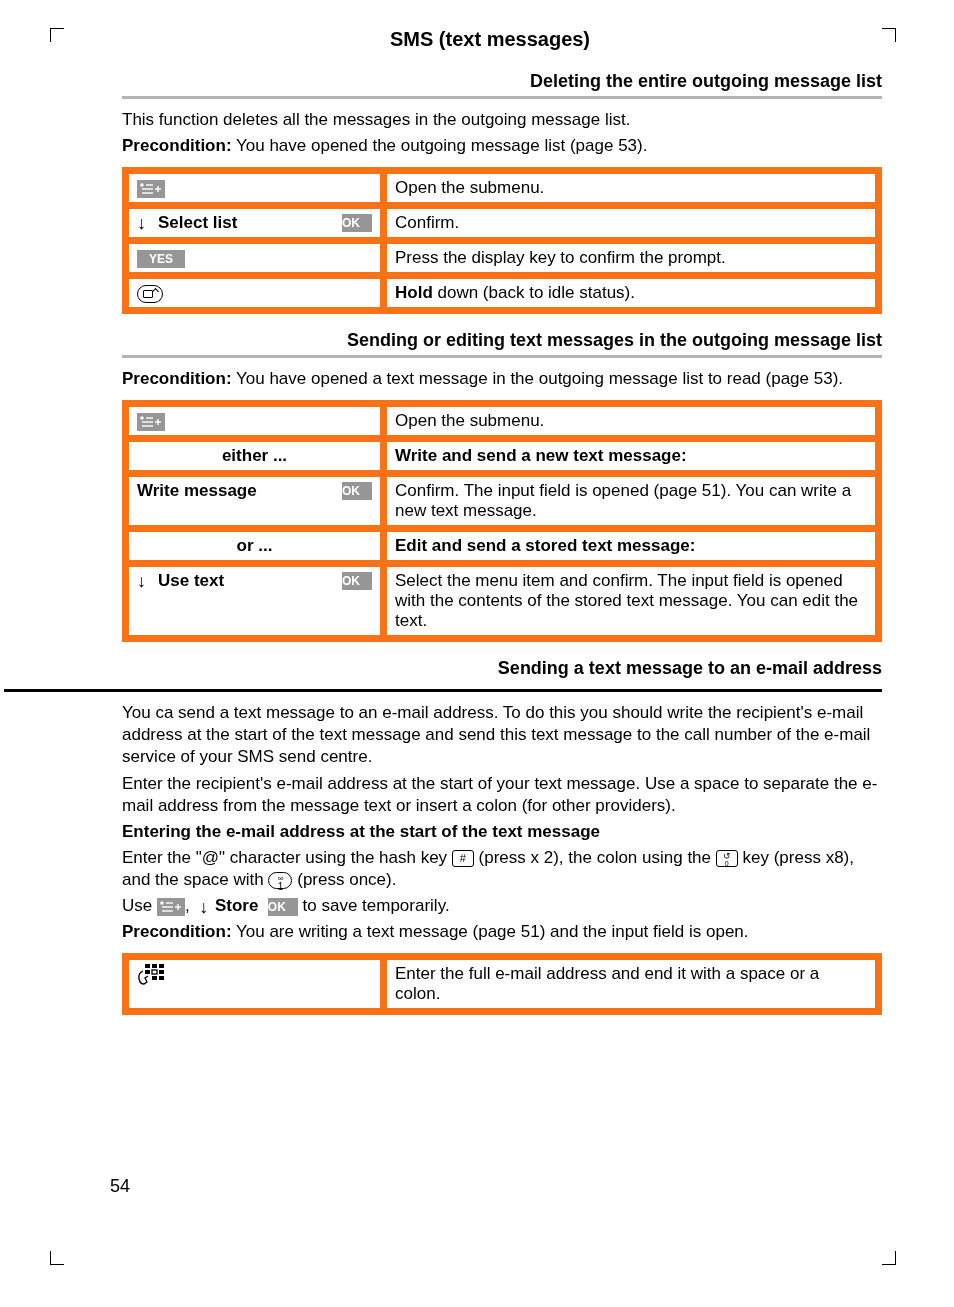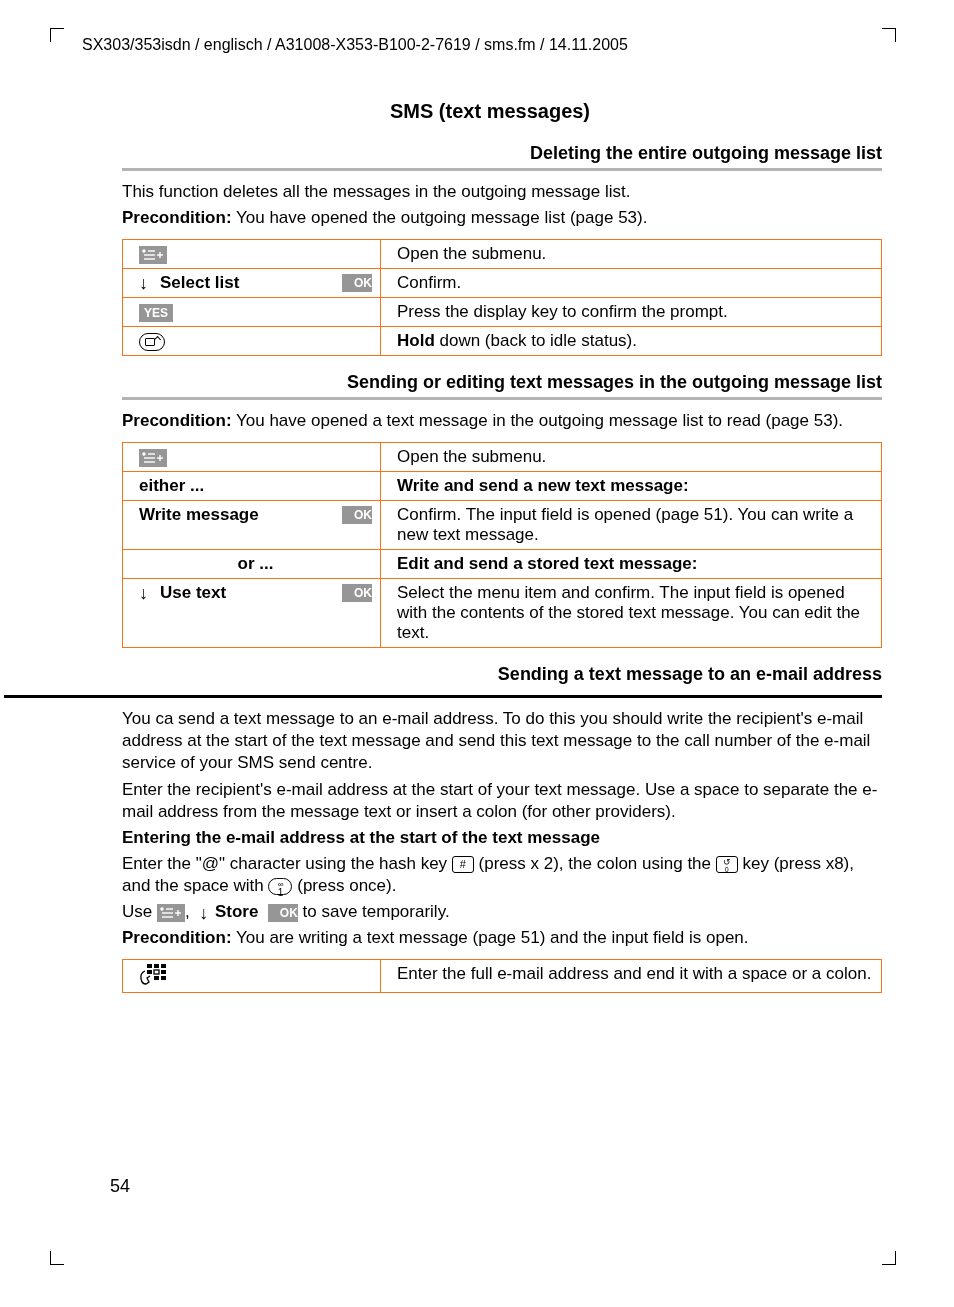--- a/index.html
+++ b/index.html
@@ -70,22 +70,22 @@
     line-height: 1.3;
   }
   .body-text.bold-lead b, .body-text b { font-weight: 700; }
 
   table.steps {
     border-collapse: collapse;
     margin: 10px 0 16px 24px;
     width: calc(100% - 24px);
   }
   table.steps td {
-    border: 1px solid #f97316;
-    padding: 4px 8px 4px 16px;
+    border: 7px solid #f97316;
+    padding: 4px 8px 4px 8px;
     font-size: 17px;
     vertical-align: top;
   }
   table.steps td.left {
     width: 258px;
     white-space: nowrap;
   }
   table.steps td.left .icon-menu,
   table.steps td.left .icon-end,
   table.steps td.left .icon-keypad {
@@ -101,27 +101,27 @@
     padding: 0;
   }
   .icon-menu svg { position: absolute; left:2px; top:2px; }
   .icon-ok {
     display: inline-block;
     width: 30px; height: 18px;
     background: #969696;
     color: #fff;
     font-size: 12px;
     font-weight: 700;
-    text-align: right;
+    text-align: left;
     line-height: 18px;
     vertical-align: middle;
   }
   .icon-yes {
     display: inline-block;
-    width: 34px; height: 18px;
+    width: 48px; height: 18px;
     background: #969696;
     color: #fff;
     font-size: 12px;
     font-weight: 700;
     text-align: center;
     line-height: 18px;
     vertical-align: middle;
   }
   .icon-end {
     display: inline-block;
@@ -192,21 +192,20 @@
 </style>
 </head>
 <body>
 
 <div class="page">
   <div class="crop-tl"></div>
   <div class="crop-tr"></div>
   <div class="crop-bl"></div>
   <div class="crop-br"></div>
 
-  <div class="header-line">SX303/353isdn / englisch / A31008-X353-B100-2-7619 / sms.fm / 14.11.2005</div>
 
   <div class="content">
     <h1 class="section">SMS (text messages)</h1>
 
     <h2 class="sub">Deleting the entire outgoing message list</h2>
     <div class="rule"></div>
     <p class="body-text">This function deletes all the messages in the outgoing message list.</p>
     <p class="body-text">
       <b>Precondition:</b><span> You have opened the outgoing message list (page 53).</span>
     </p>
@@ -278,21 +277,21 @@
                     <line x1="3" y1="11" x2="14" y2="11"></line>
               <line x1="19" y1="4" x2="19" y2="10"></line>
                     <line x1="16" y1="7" x2="22" y2="7"></line>
             </g>
                 </svg>
           </span>
         </td>
         <td>Open the submenu.</td>
       </tr>
       <tr>
-        <td class="left" style="text-align:left;"><b>either ...</b></td>
+        <td class="left" style="text-align:center;"><b>either ...</b></td>
         <td><b>Write and send a new text message:</b></td>
       </tr>
       <tr>
         <td class="left">
           <div class="row-flex">
             <span class="lead">
                   <span class="menu-label">Write message</span>
                 </span>
             <span class="icon-ok">OK</span>
           </div>

